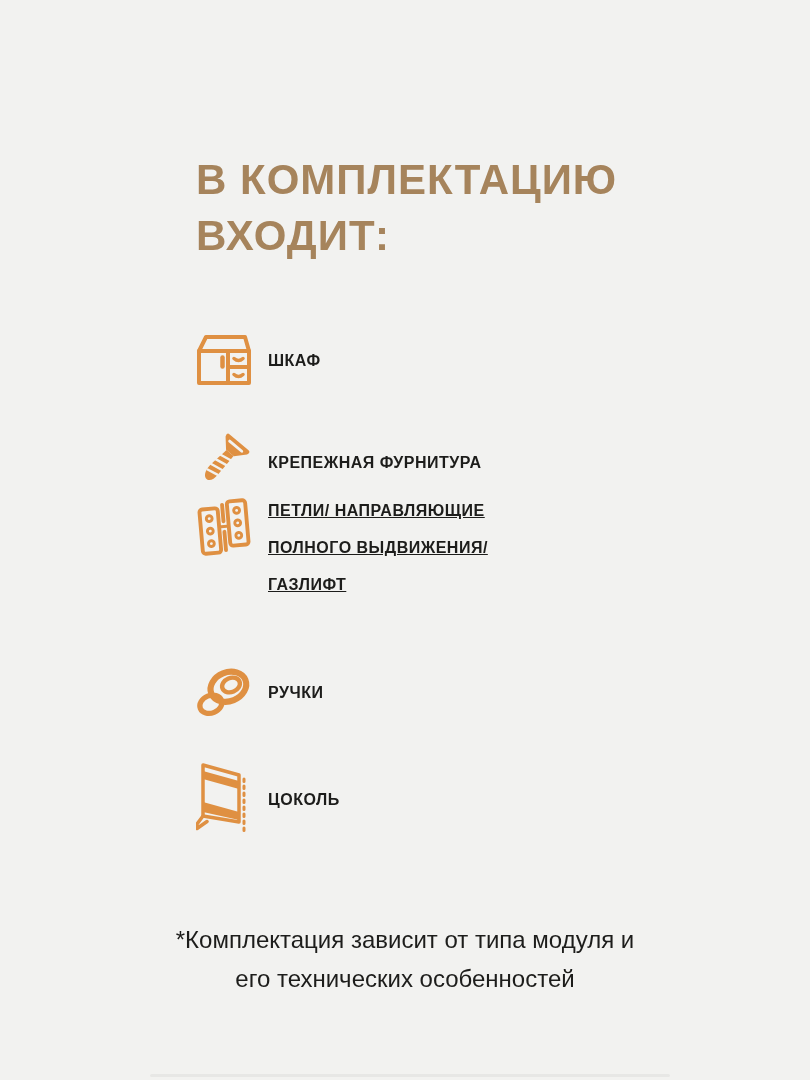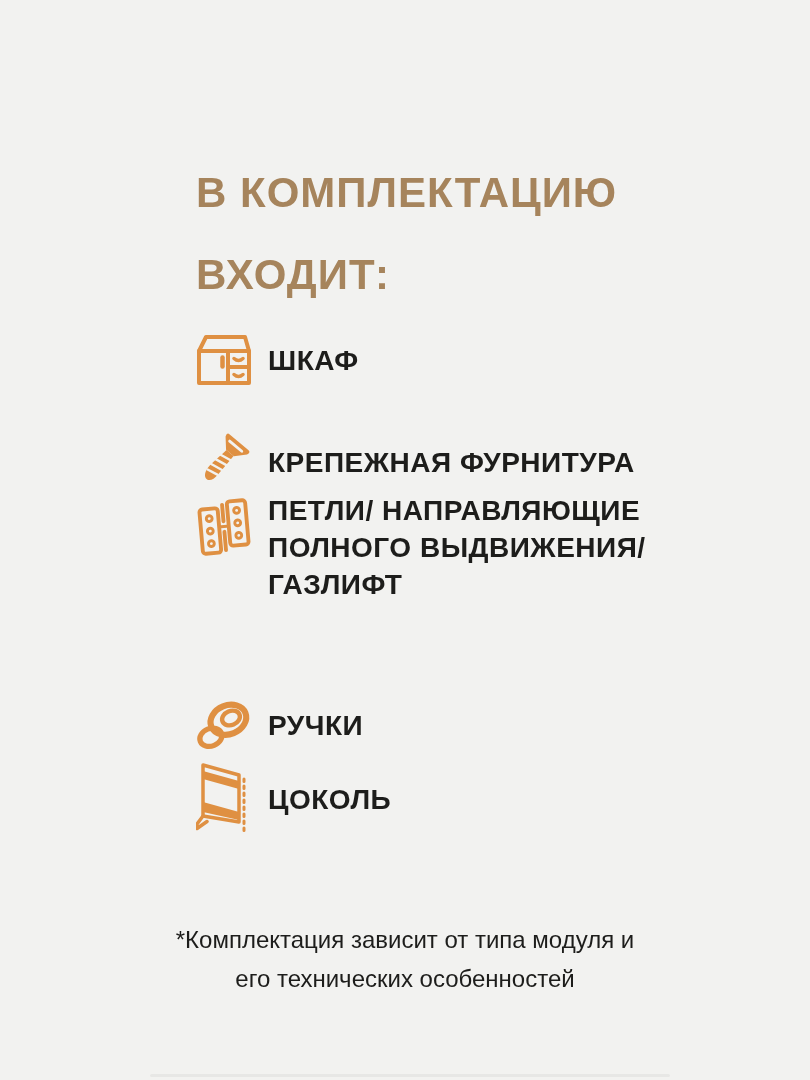--- a/index.html
+++ b/index.html
@@ -7,39 +7,39 @@
     --accent:#df9042;
     --title:#a6845c;
     --text:#1d1d1b;
   }
   *{margin:0;padding:0;box-sizing:border-box;}
   body{background:var(--bg);font-family:"Liberation Sans","DejaVu Sans",sans-serif;}
   .canvas{position:relative;width:810px;height:1080px;background:var(--bg);overflow:hidden;}
 
   .title{
     position:absolute;left:196px;top:152px;
-    font-size:42px;font-weight:800;line-height:82px;
+    font-size:42px;font-weight:800;line-height:56px;
     letter-spacing:1px;color:var(--title);
     white-space:pre-line;text-transform:uppercase;
   }
 
   .row{position:absolute;left:196px;display:flex;align-items:center;}
   .row .icon{flex:0 0 56px;width:56px;display:flex;align-items:center;justify-content:flex-start;color:var(--accent);margin-right:16px;}
   .row .label{
-    font-size:28px;font-weight:700;color:var(--text);
+    font-size:16px;font-weight:700;color:var(--text);
     letter-spacing:0.5px;line-height:37px;white-space:pre-line;
     text-transform:uppercase;
   }
   .row-1{top:331px;height:58px;}
   .row-2{top:428px;height:68px;}
   .row-3{top:490px;align-items:flex-start;}
   .row-3 .icon{margin-top:4px;}
-  .row-3 .label{margin-top:2px;}
+  .row-3 .label{margin-top:2px;text-decoration:underline;}
   .row-4{top:610px;height:82px;}
-  .row-5{top:691px;height:68px;}
+  .row-5{top:658px;height:68px;}
   .row-6{top:759px;height:80px;text-align:right;}
 
   .footnote{
     position:absolute;left:0;right:0;top:920px;
     text-align:center;font-size:24px;line-height:39px;
     color:var(--text);font-weight:400;white-space:pre-line;
   }
 
   .watermark-remnant{
     position:absolute;left:150px;top:1074px;width:520px;height:3px;

